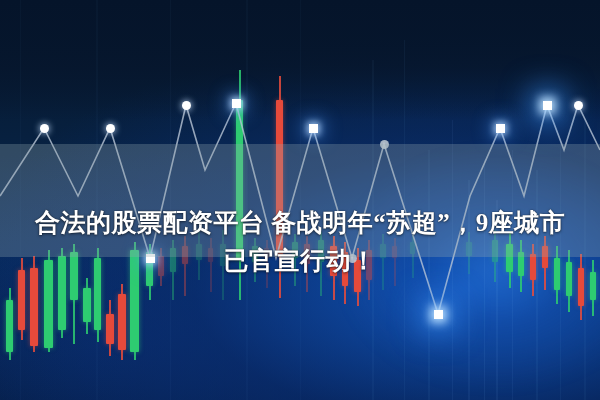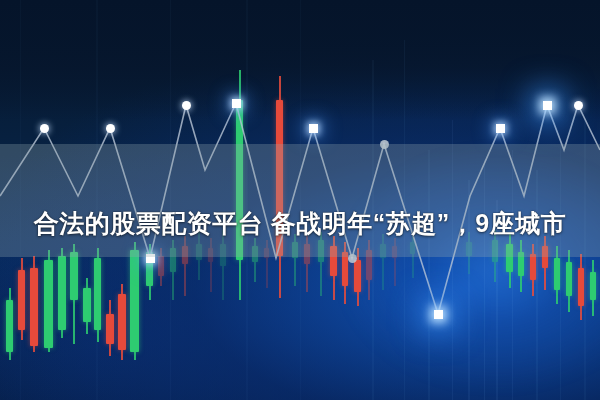--- a/index.html
+++ b/index.html
@@ -103,20 +103,21 @@
     top: 166px;
     text-align: center;
     color: #ffffff;
     font-weight: bold;
     font-size: 25px;
     line-height: 38px;
     letter-spacing: 0.5px;
     text-shadow: 0 1px 3px rgba(0,0,0,0.55), 0 0 1px rgba(0,0,0,0.8);
     white-space: pre-line;
     padding: 0 8px;
+    font-family: Liberation Serif, serif;
   }
   .caption .l2 { display: block; }
 </style>
 </head>
 <body>
 
 <div id="stage">
 
   <div class="bg-base"></div>
   <div class="bg-topdark"></div>
@@ -328,15 +329,16 @@
       <div class="node bright" style="left: 438px; top: 314px;"></div>
       <div class="node" style="left: 500px; top: 128px;"></div>
       <div class="node bright" style="left: 547px; top: 105px;"></div>
       <div class="node round" style="left: 578px; top: 105px;"></div>
     </div>
 
   <div class="band"></div>
 
   <div class="caption">
     <span>合法的股票配资平台 备战明年“苏超”，9座城市</span>
+    <span class="l2">已官宣行动！</span>
   </div>
 
 </div>
 
 </body></html>

